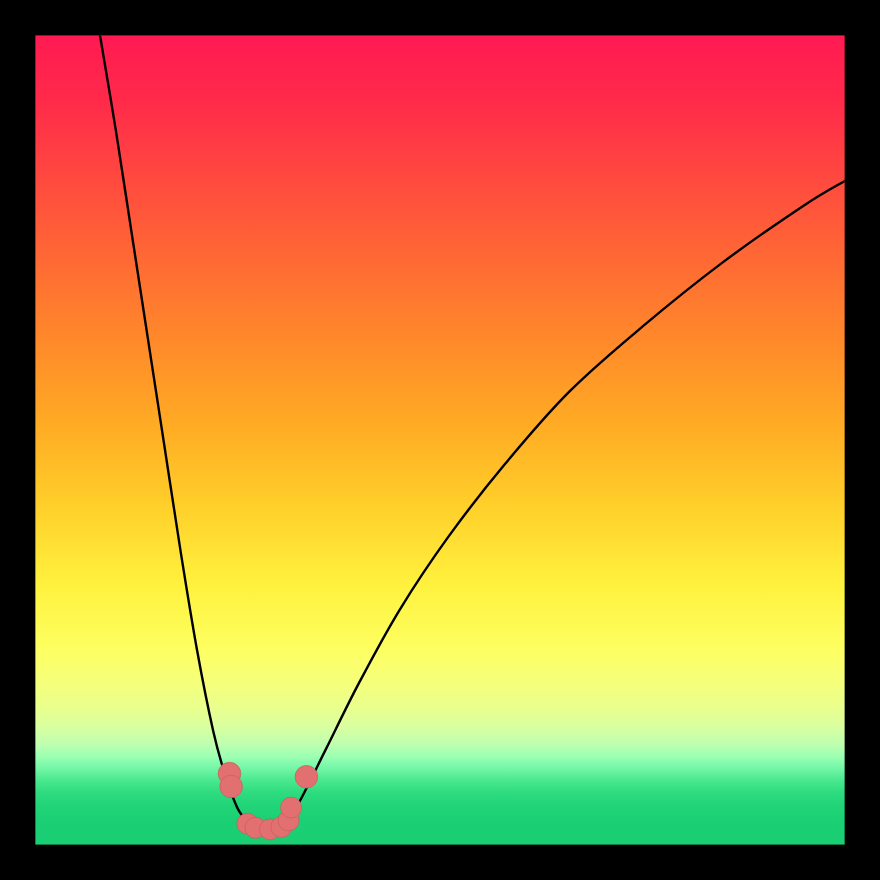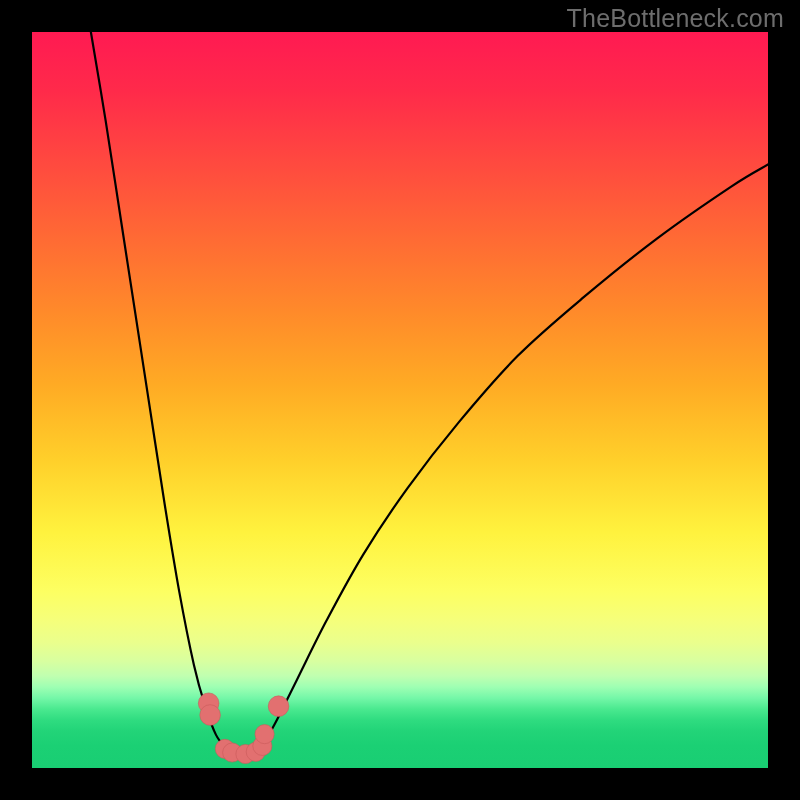--- a/index.html
+++ b/index.html
@@ -64,21 +64,20 @@
   }
   svg.curves {
     position: absolute;
     inset: 0;
   }
 </style>
 </head>
 <body>
 
 <div class="frame">
-  <div class="watermark">TheBottleneck.com</div>
   <div class="plot">
     <div class="gradient"></div>
     <svg class="curves" viewBox="0 0 736 736" preserveAspectRatio="none">
       <g id="curve-group">
           <path d="M 58.88 0 C 61.333333333333336 14.720000000000008, 68.69333333333334 57.65333333333338, 73.60000000000001 88.32000000000005 C 78.50666666666667 118.98666666666672, 83.41333333333333 152.10666666666668, 88.32 184 C 93.22666666666666 215.89333333333332, 98.13333333333334 247.78666666666666, 103.04 279.68 C 107.94666666666667 311.5733333333333, 112.85333333333334 343.4666666666667, 117.76 375.36 C 122.66666666666667 407.25333333333333, 127.57333333333332 440.37333333333333, 132.48 471.04 C 137.38666666666666 501.7066666666667, 142.29333333333335 532.3733333333333, 147.20000000000002 559.36 C 152.10666666666668 586.3466666666667, 157.62666666666667 613.9466666666667, 161.92 632.96 C 166.2133333333333 651.9733333333334, 169.27999999999997 661.7866666666667, 172.95999999999998 673.44 C 176.64 685.0933333333334, 180.32 695.52, 184 702.88 C 187.68 710.24, 193.20000000000002 715.1466666666666, 195.04000000000002 717.6" fill="none" stroke="#000000" stroke-width="2.2" stroke-linecap="round"></path>
           <path d="M 228.16 717.6 C 230.61333333333334 713.3066666666667, 236.7466666666667 703.4933333333333, 242.88000000000002 691.84 C 249.01333333333335 680.1866666666667, 256.37333333333333 664.8533333333335, 264.96 647.6800000000001 C 273.5466666666666 630.5066666666667, 283.36 609.6533333333333, 294.40000000000003 588.8 C 305.44000000000005 567.9466666666666, 317.70666666666665 544.64, 331.2 522.56 C 344.6933333333333 500.47999999999996, 359.41333333333336 478.4, 375.36 456.32 C 391.3066666666667 434.24, 408.48 412.16, 426.88 390.08000000000004 C 445.28 368.00000000000006, 464.9066666666667 344.6933333333333, 485.76000000000005 323.84 C 506.6133333333334 302.9866666666666, 528.6933333333334 284.58666666666664, 552 264.96 C 575.3066666666666 245.33333333333331, 601.0666666666667 224.48000000000005, 625.6 206.08000000000004 C 650.1333333333333 187.68000000000004, 680.8 166.82666666666663, 699.1999999999999 154.55999999999995 C 717.5999999999999 142.29333333333327, 729.8666666666667 136.16, 736 132.48000000000002" fill="none" stroke="#000000" stroke-width="2.2" stroke-linecap="round"></path>
           <path d="M 195.04000000000002 717.6 C 196.26666666666668 718.2133333333334, 199.9466666666667 720.544, 202.4 721.28 C 204.85333333333332 722.016, 207.30666666666667 721.8933333333333, 209.76 722.016 C 212.2133333333333 722.1386666666666, 214.66666666666663 722.2613333333333, 217.11999999999998 722.016 C 219.57333333333332 721.7706666666667, 222.64 721.28, 224.48 720.544 C 226.32 719.808, 227.54666666666665 718.0906666666667, 228.16 717.6" fill="none" stroke="#000000" stroke-width="2.2" stroke-linecap="round"></path>
         </g>
       <g id="marker-group">
           <circle cx="176.64" cy="671.232" r="10.303999999999998" fill="#e27070" stroke="#c95a5a" stroke-width="0.6"></circle>

